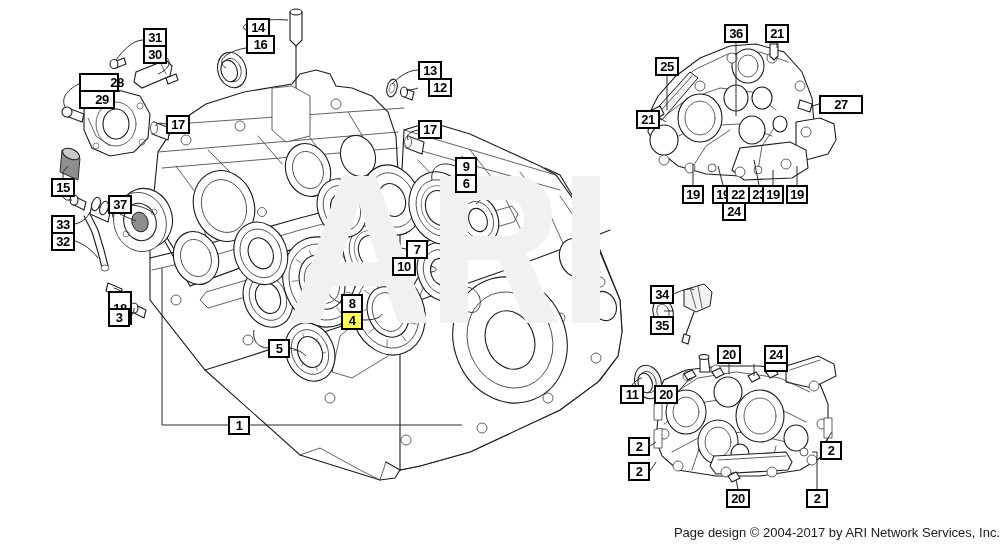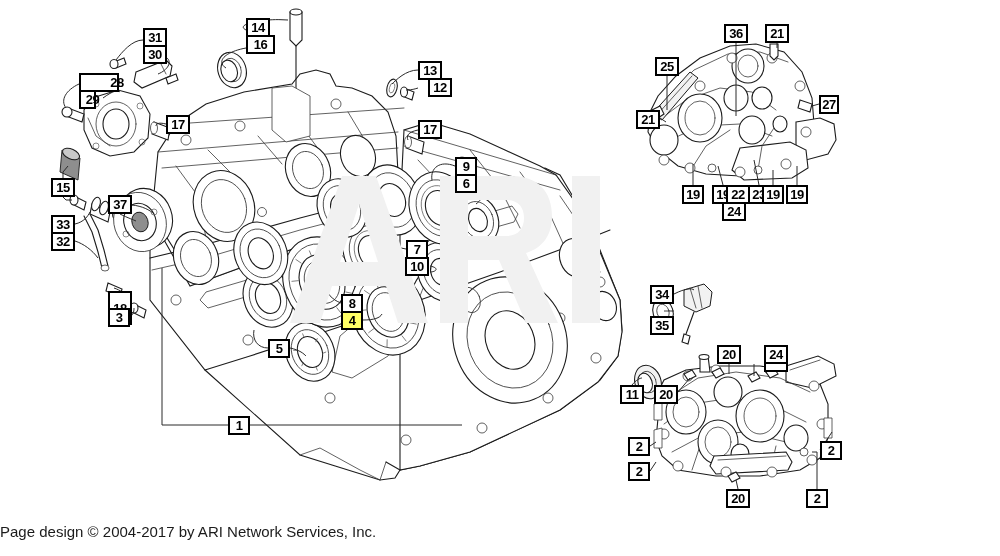--- a/index.html
+++ b/index.html
@@ -39,23 +39,23 @@
     width:340px;height:200px;
     z-index:5;
     pointer-events:none;
   }
   #watermark svg{width:100%;height:100%;}
 
   
   #footer{
     position:absolute;
     left:0;right:0;bottom:16px;
-    text-align:left;
+    text-align:right;
     font-family:"Liberation Sans", sans-serif;
-    font-size:15px;
+    font-size:13px;
     color:#1b1b1b;
     z-index:60;
   }
 </style>
 </head>
 <body>
 
 <div id="stage">
 
   <div id="watermark">
@@ -540,21 +540,21 @@
       </div>
       <div class="callout" style="left: 246px; top: 18px; width: 24px; height: 19px;">
         <span>14</span>
       </div>
       <div class="callout" style="left: 246px; top: 35px; width: 29px; height: 19px;">
         <span>16</span>
       </div>
       <div class="callout" style="left: 79px; top: 73px; width: 24px; height: 19px; padding-left: 36px;">
         <span>28</span>
       </div>
-      <div class="callout" style="left: 79px; top: 90px; width: 17px; height: 19px; padding-left: 10px;">
+      <div class="callout" style="left: 79px; top: 90px; width: 36px; height: 19px; padding-left: 10px;">
         <span>29</span>
       </div>
       <div class="callout" style="left: 418px; top: 61px; width: 24px; height: 19px; align-items: center;">
         <span>13</span>
       </div>
       <div class="callout" style="left: 418px; top: 78px; width: 24px; height: 19px; margin-left: 10px;">
         <span>12</span>
       </div>
       <div class="callout" style="left: 166px; top: 115px; width: 24px; height: 19px;">
         <span>17</span>
@@ -576,21 +576,21 @@
       </div>
       <div class="callout" style="left: 455px; top: 157px; width: 22px; height: 19px;">
         <span>9</span>
       </div>
       <div class="callout" style="left: 455px; top: 174px; width: 22px; height: 19px;">
         <span>6</span>
       </div>
       <div class="callout" style="left: 406px; top: 240px; width: 22px; height: 19px;">
         <span>7</span>
       </div>
-      <div class="callout" style="left: 405px; top: 257px; width: 24px; height: 19px;">
+      <div class="callout" style="left: 392px; top: 257px; width: 24px; height: 19px;">
         <span>10</span>
       </div>
       <div class="callout" style="left: 341px; top: 294px; width: 22px; height: 19px;">
         <span>8</span>
       </div>
       <div class="callout hl" style="left: 341px; top: 311px; width: 22px; height: 19px;">
         <span>4</span>
       </div>
       <div class="callout" style="left: 108px; top: 291px; width: 24px; height: 34px;">
         <span>18</span>
@@ -609,21 +609,21 @@
       </div>
       <div class="callout" style="left: 765px; top: 24px; width: 24px; height: 19px;">
         <span>21</span>
       </div>
       <div class="callout" style="left: 655px; top: 57px; width: 24px; height: 19px;">
         <span>25</span>
       </div>
       <div class="callout" style="left: 636px; top: 110px; width: 24px; height: 19px;">
         <span>21</span>
       </div>
-      <div class="callout" style="left: 819px; top: 95px; width: 20px; height: 19px;">
+      <div class="callout" style="left: 819px; top: 95px; width: 44px; height: 19px;">
         <span>27</span>
       </div>
       <div class="callout" style="left: 682px; top: 185px; width: 22px; height: 19px;">
         <span>19</span>
       </div>
       <div class="callout" style="left: 712px; top: 185px; width: 22px; height: 19px;">
         <span>19</span>
       </div>
       <div class="callout" style="left: 726px; top: 185px; width: 24px; height: 19px;">
         <span>22</span>

